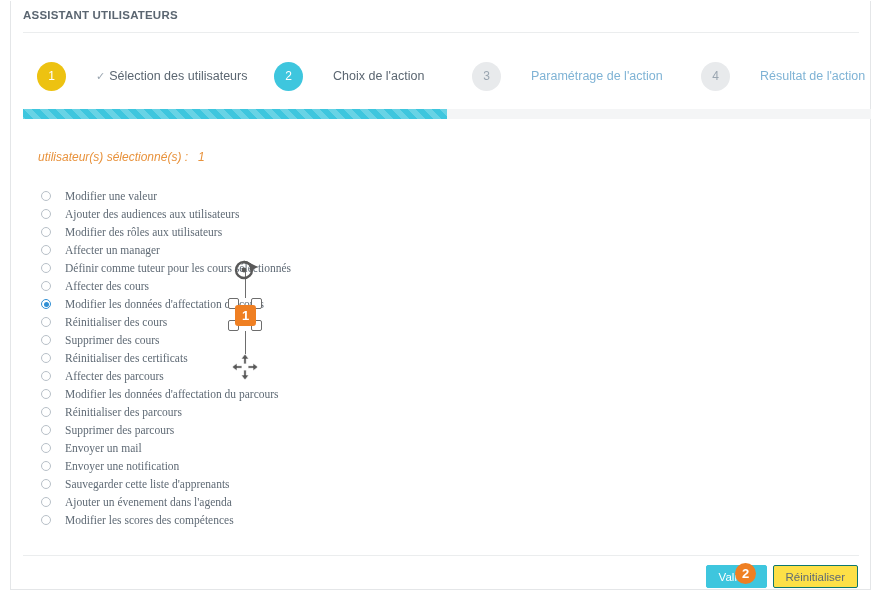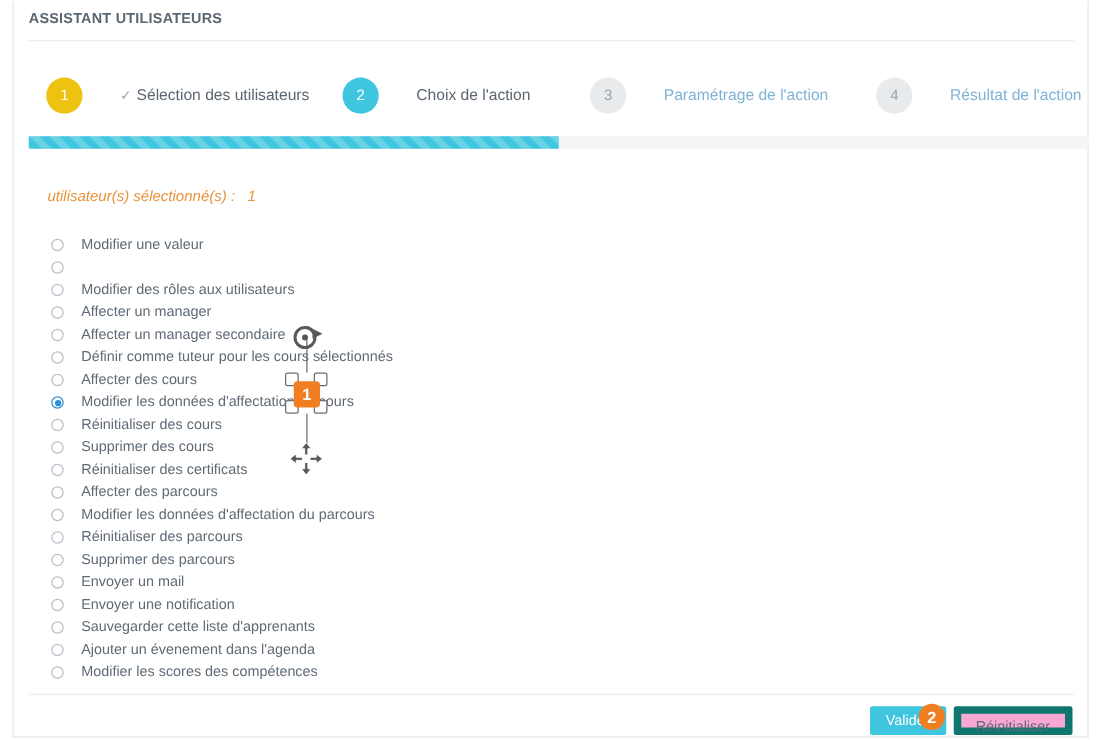--- a/index.html
+++ b/index.html
@@ -144,20 +144,21 @@
     color: #e8923c;
     white-space: nowrap;
   }
   .selected-count .num { margin-left: 10px; }
 
   .options {
     position: absolute;
     left: 30px;
     top: 186px;
     width: 520px;
+    font-family: Liberation Serif, serif;
   }
   .option-row {
     display: flex;
     align-items: center;
     height: 18px;
     margin-bottom: 0px;
   }
   .radio {
     width: 10px;
     height: 10px;
@@ -213,23 +214,23 @@
     border-radius: 2px;
     box-sizing: border-box;
     white-space: nowrap;
   }
   .btn-primary {
     background: #3ec6de;
     color: #ffffff;
     border: 1px solid #3ec6de;
   }
   .btn-default {
-    background: #f9a8d4;
+    background: #fde047;
     color: #5f6a75;
-    border: 6px solid #0f766e;
+    border: 1px solid #0f766e;
   }
 
   
   .annot-badge {
     position: absolute;
     width: 21px;
     height: 21px;
     border-radius: 3px;
     background: #ef7f22;
     color: #ffffff;
@@ -315,32 +316,29 @@
       <span>utilisateur(s) sélectionné(s) :</span><span class="num">1</span>
     </div>
 
     <div class="options" id="options-list">
         <div class="option-row">
           <span class="radio"></span>
           <span class="option-label">Modifier une valeur</span>
         </div>
         <div class="option-row">
           <span class="radio"></span>
+          <span class="option-label">Ajouter des audiences aux utilisateurs</span>
         </div>
         <div class="option-row">
           <span class="radio"></span>
           <span class="option-label">Modifier des rôles aux utilisateurs</span>
         </div>
         <div class="option-row">
           <span class="radio"></span>
           <span class="option-label">Affecter un manager</span>
-        </div>
-        <div class="option-row">
-          <span class="radio"></span>
-          <span class="option-label">Affecter un manager secondaire</span>
         </div>
         <div class="option-row">
           <span class="radio"></span>
           <span class="option-label">Définir comme tuteur pour les cours sélectionnés</span>
         </div>
         <div class="option-row">
           <span class="radio"></span>
           <span class="option-label">Affecter des cours</span>
         </div>
         <div class="option-row">

